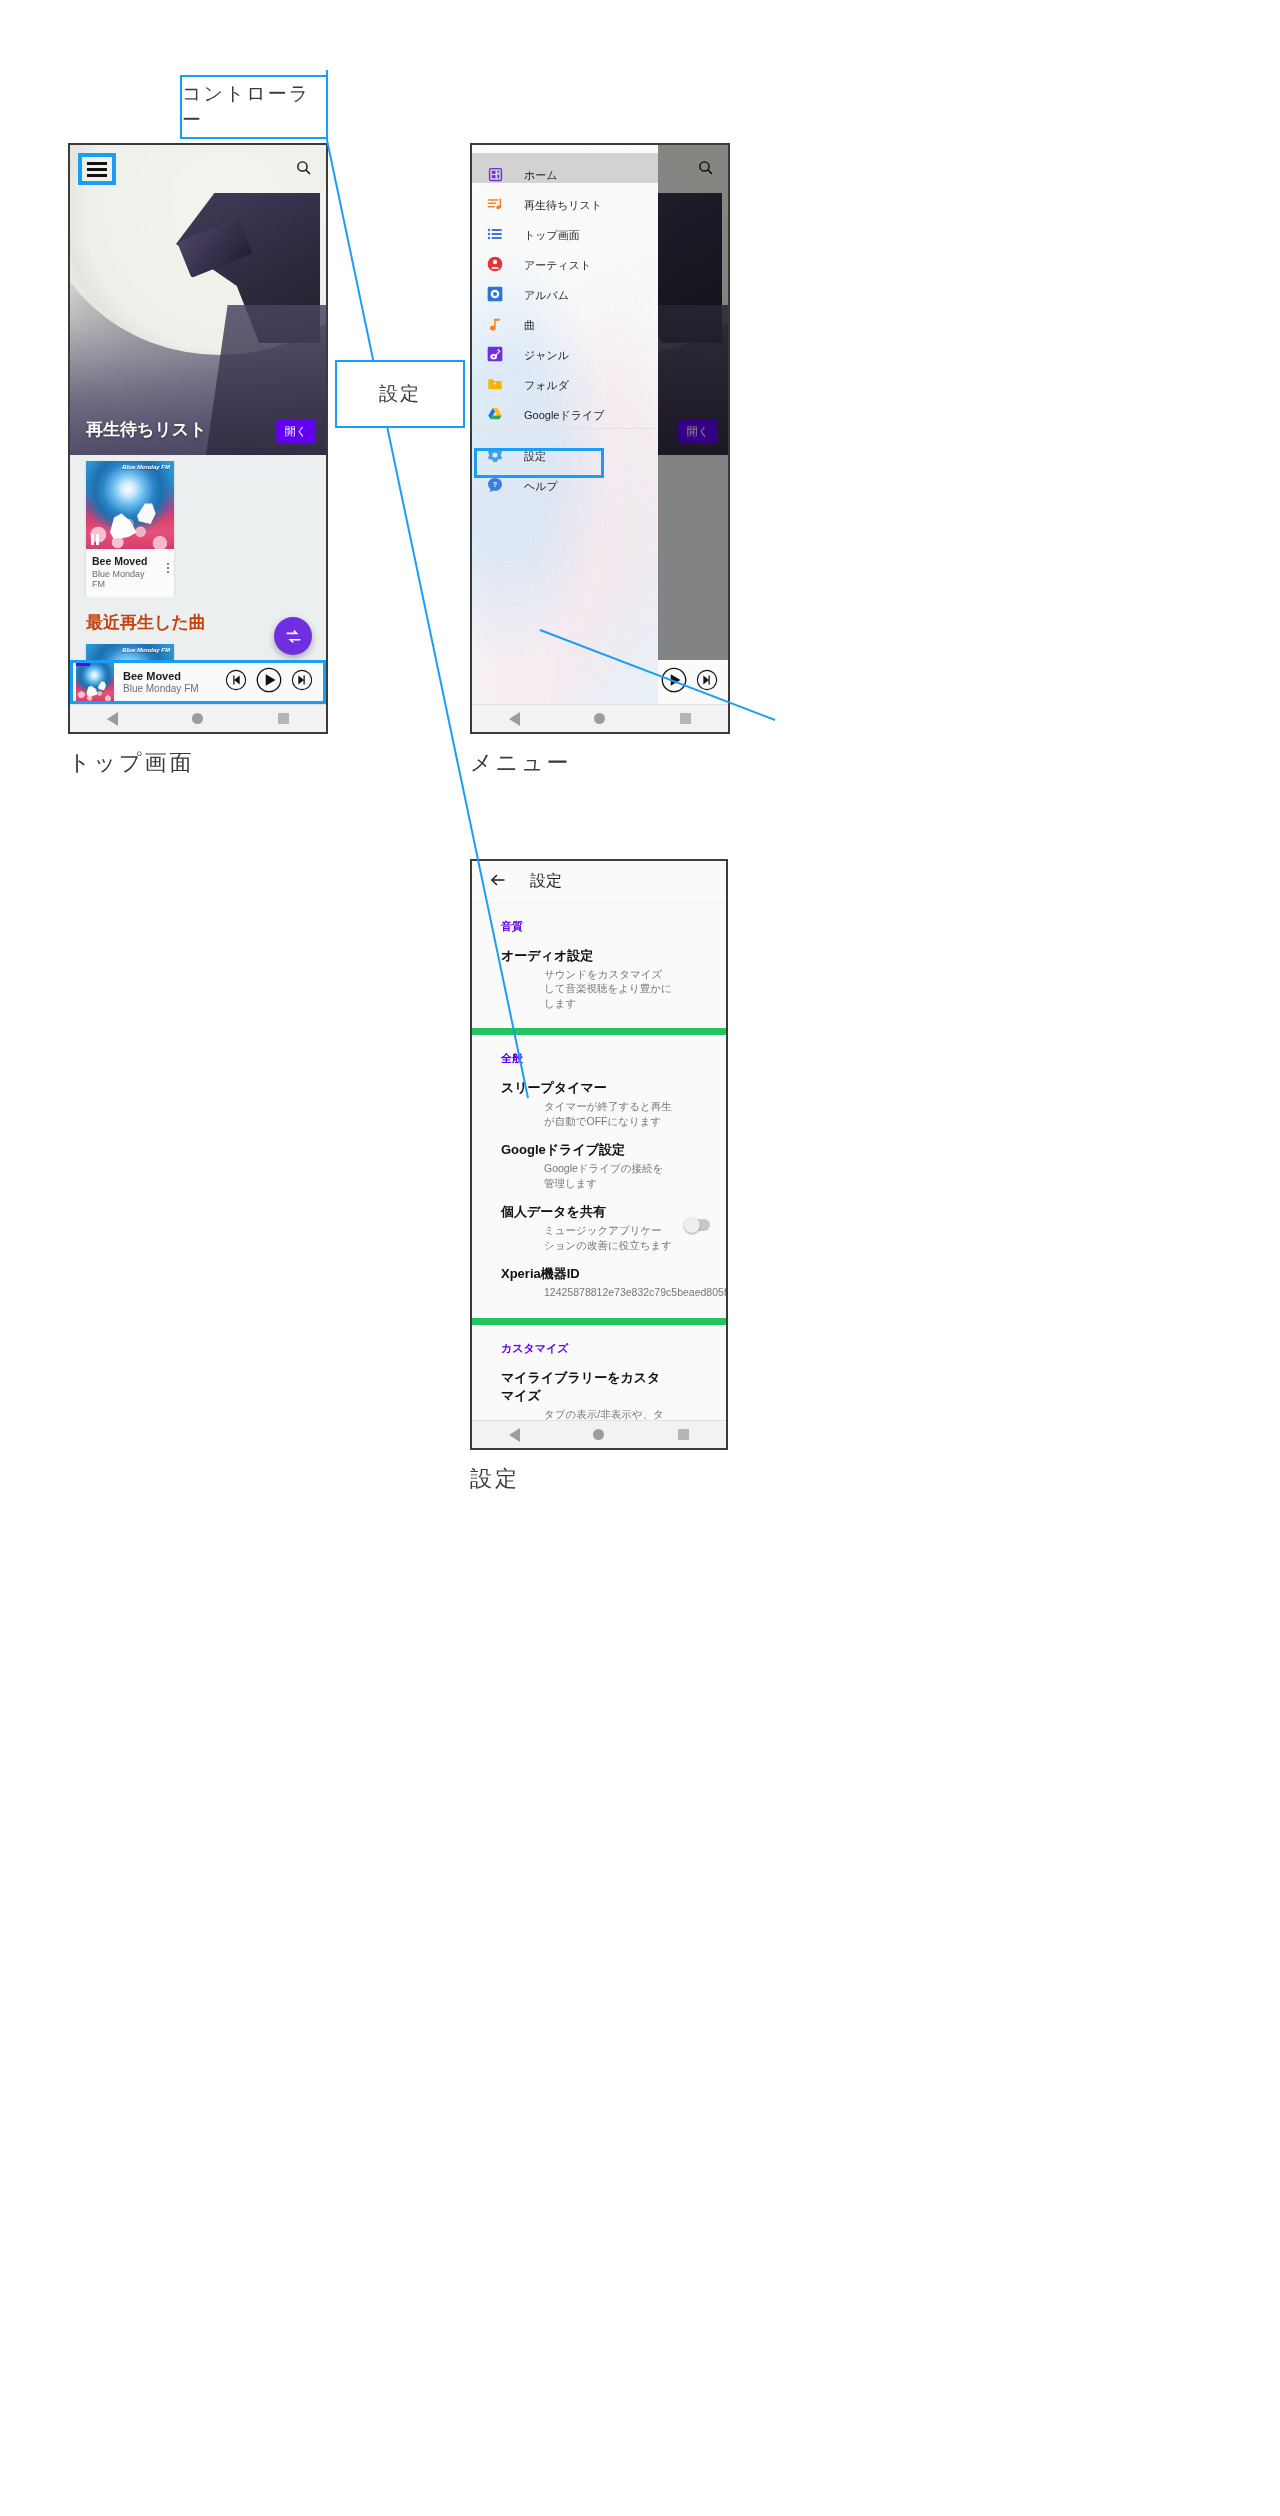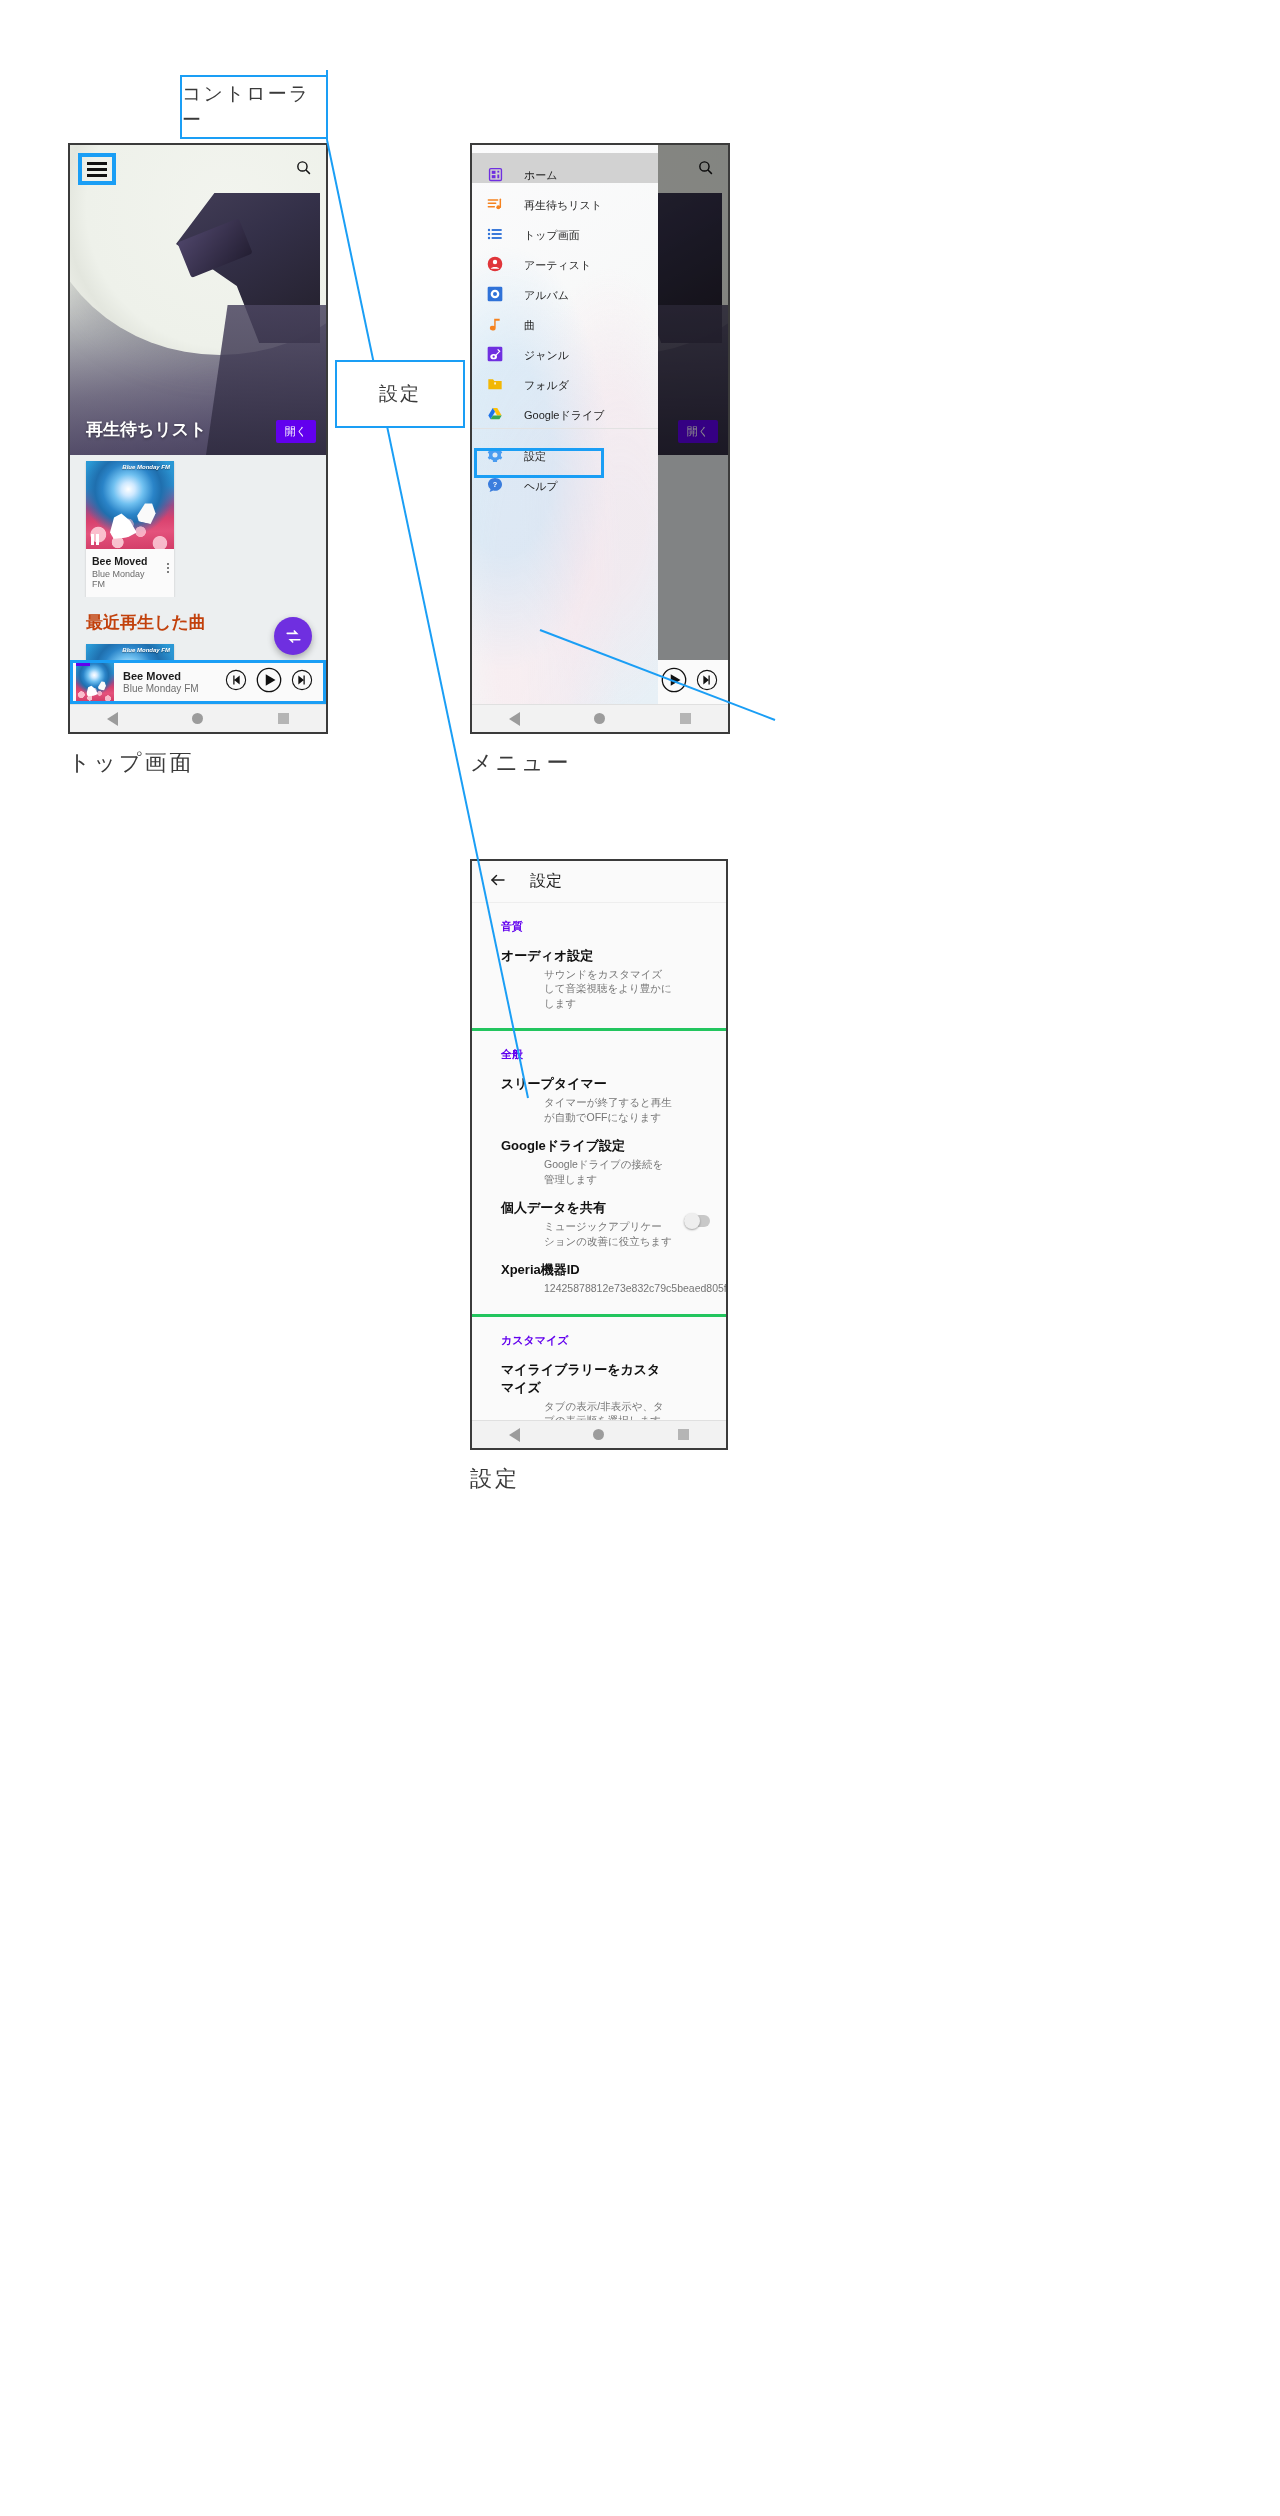--- a/index.html
+++ b/index.html
@@ -196,21 +196,21 @@
   .dr-ico { width:18px; height:18px; flex:0 0 auto; display:flex; align-items:center; justify-content:center; }
   .dr-label { margin-left:20px; font-size:11px; color:#1f1f1f; }
   .dr-sep { height:1px; background:#e2e2e2; margin:5px 0; position:relative; z-index:2; }
   .dr-highlight { position:absolute; border:3px solid #1a9ef5; z-index:9; pointer-events:none; }
   .scrim { position:absolute; left:186px; right:0; top:0; bottom:28px; background:rgba(0,0,0,.45); z-index:5; }
 
   
   .set-appbar { height:42px; display:flex; align-items:center; background:#fafafa; border-bottom:1px solid #eee; }
   .set-back { margin-left:17px; }
   .set-title { margin-left:23px; font-size:16px; color:#1b1b1b; }
-  .set-group { border-bottom:3px solid #22c55e; padding:0 0 14px 0; background:#fafafa; }
+  .set-group { border-bottom:7px solid #22c55e; padding:0 0 14px 0; background:#fafafa; }
   .set-cat { color:#6200ee; font-size:11px; font-weight:700; padding:16px 0 4px 29px; }
   .set-row { position:relative; padding:9px 54px 4px 29px; }
   .set-row-title { font-size:13px; color:#101010; font-weight:700; }
   .set-row-sub { font-size:10.5px; color:#757575; margin-top:2px; line-height:1.38;margin-left:43px; }
   .toggle {
     position:absolute; right:16px; top:50%; transform:translateY(-50%);
     width:26px; height:12px; background:#c8c8c8; border-radius:7px;
   }
   .toggle::after {
     content:""; position:absolute; left:0; top:-2px;

